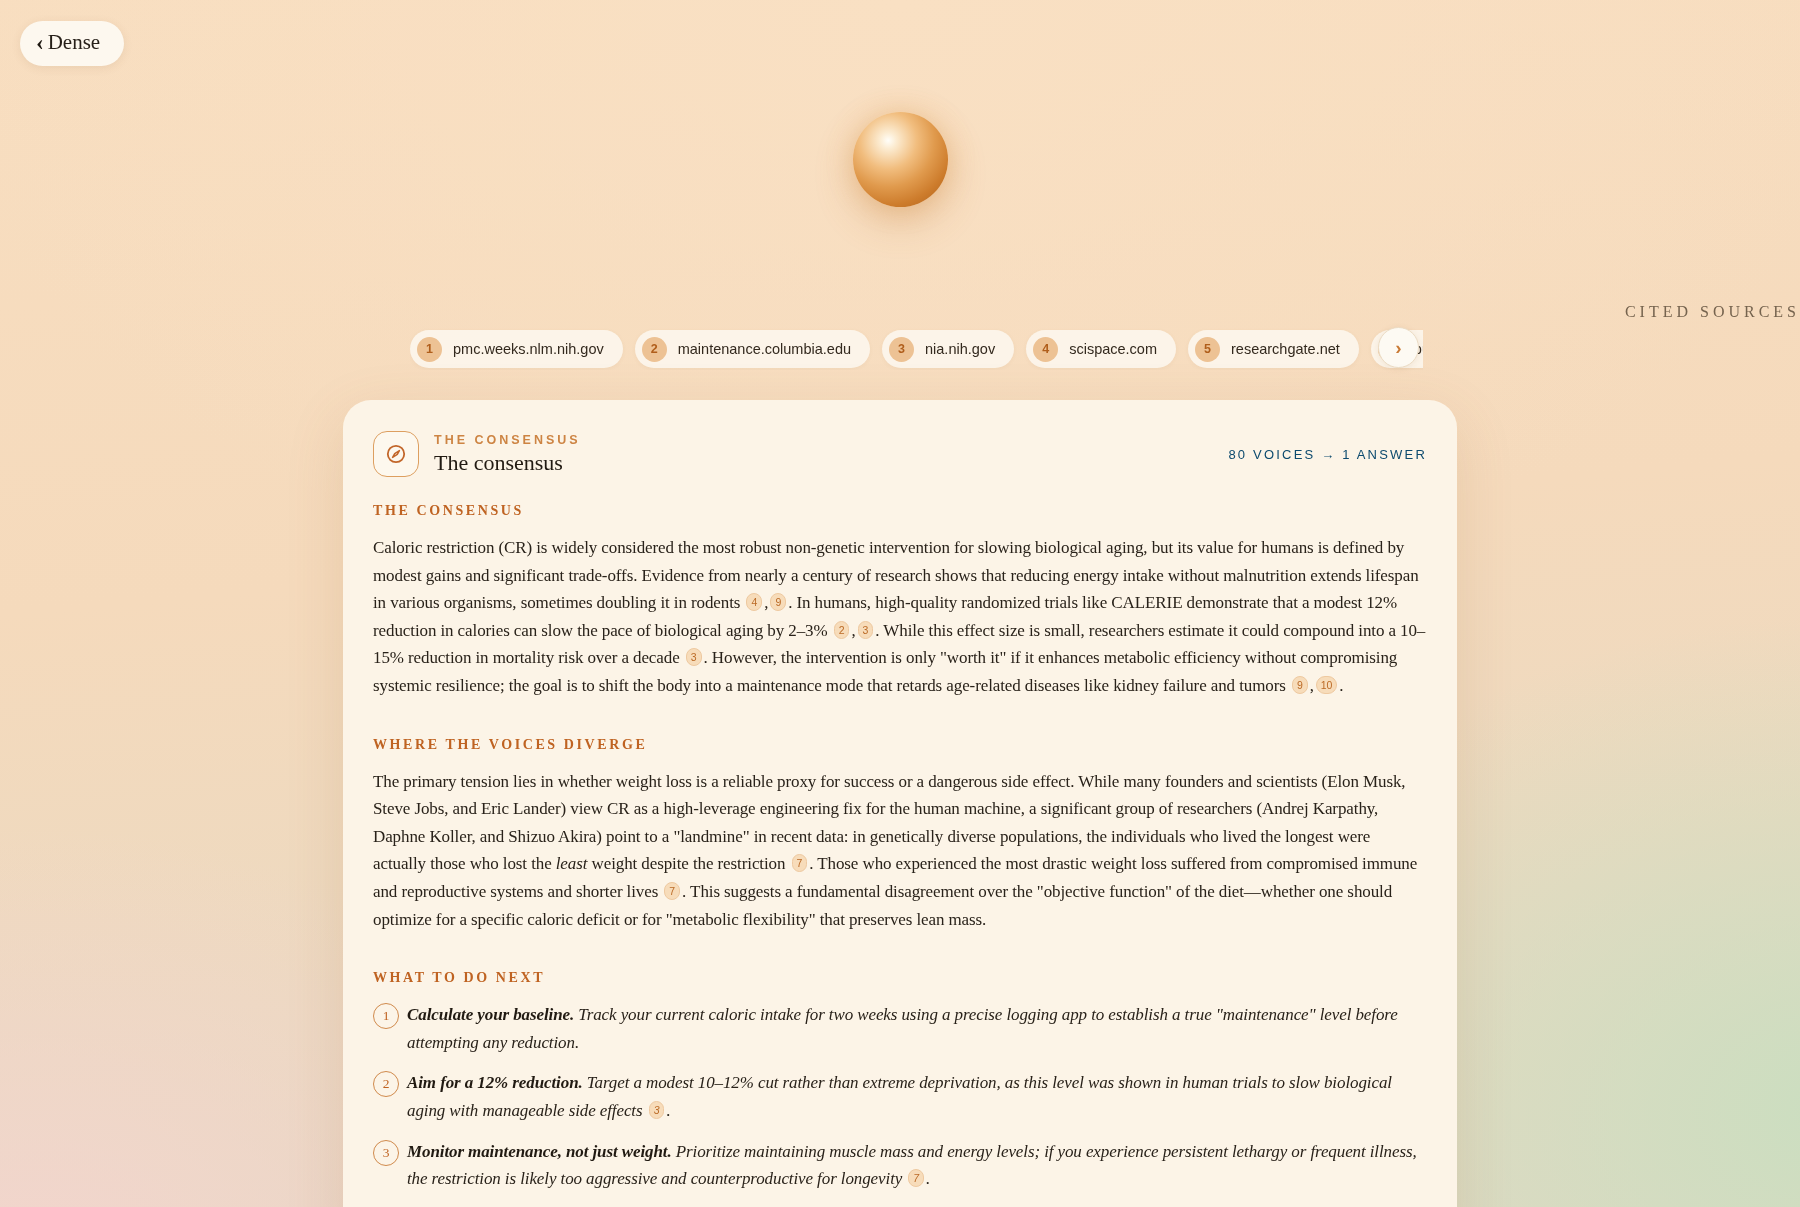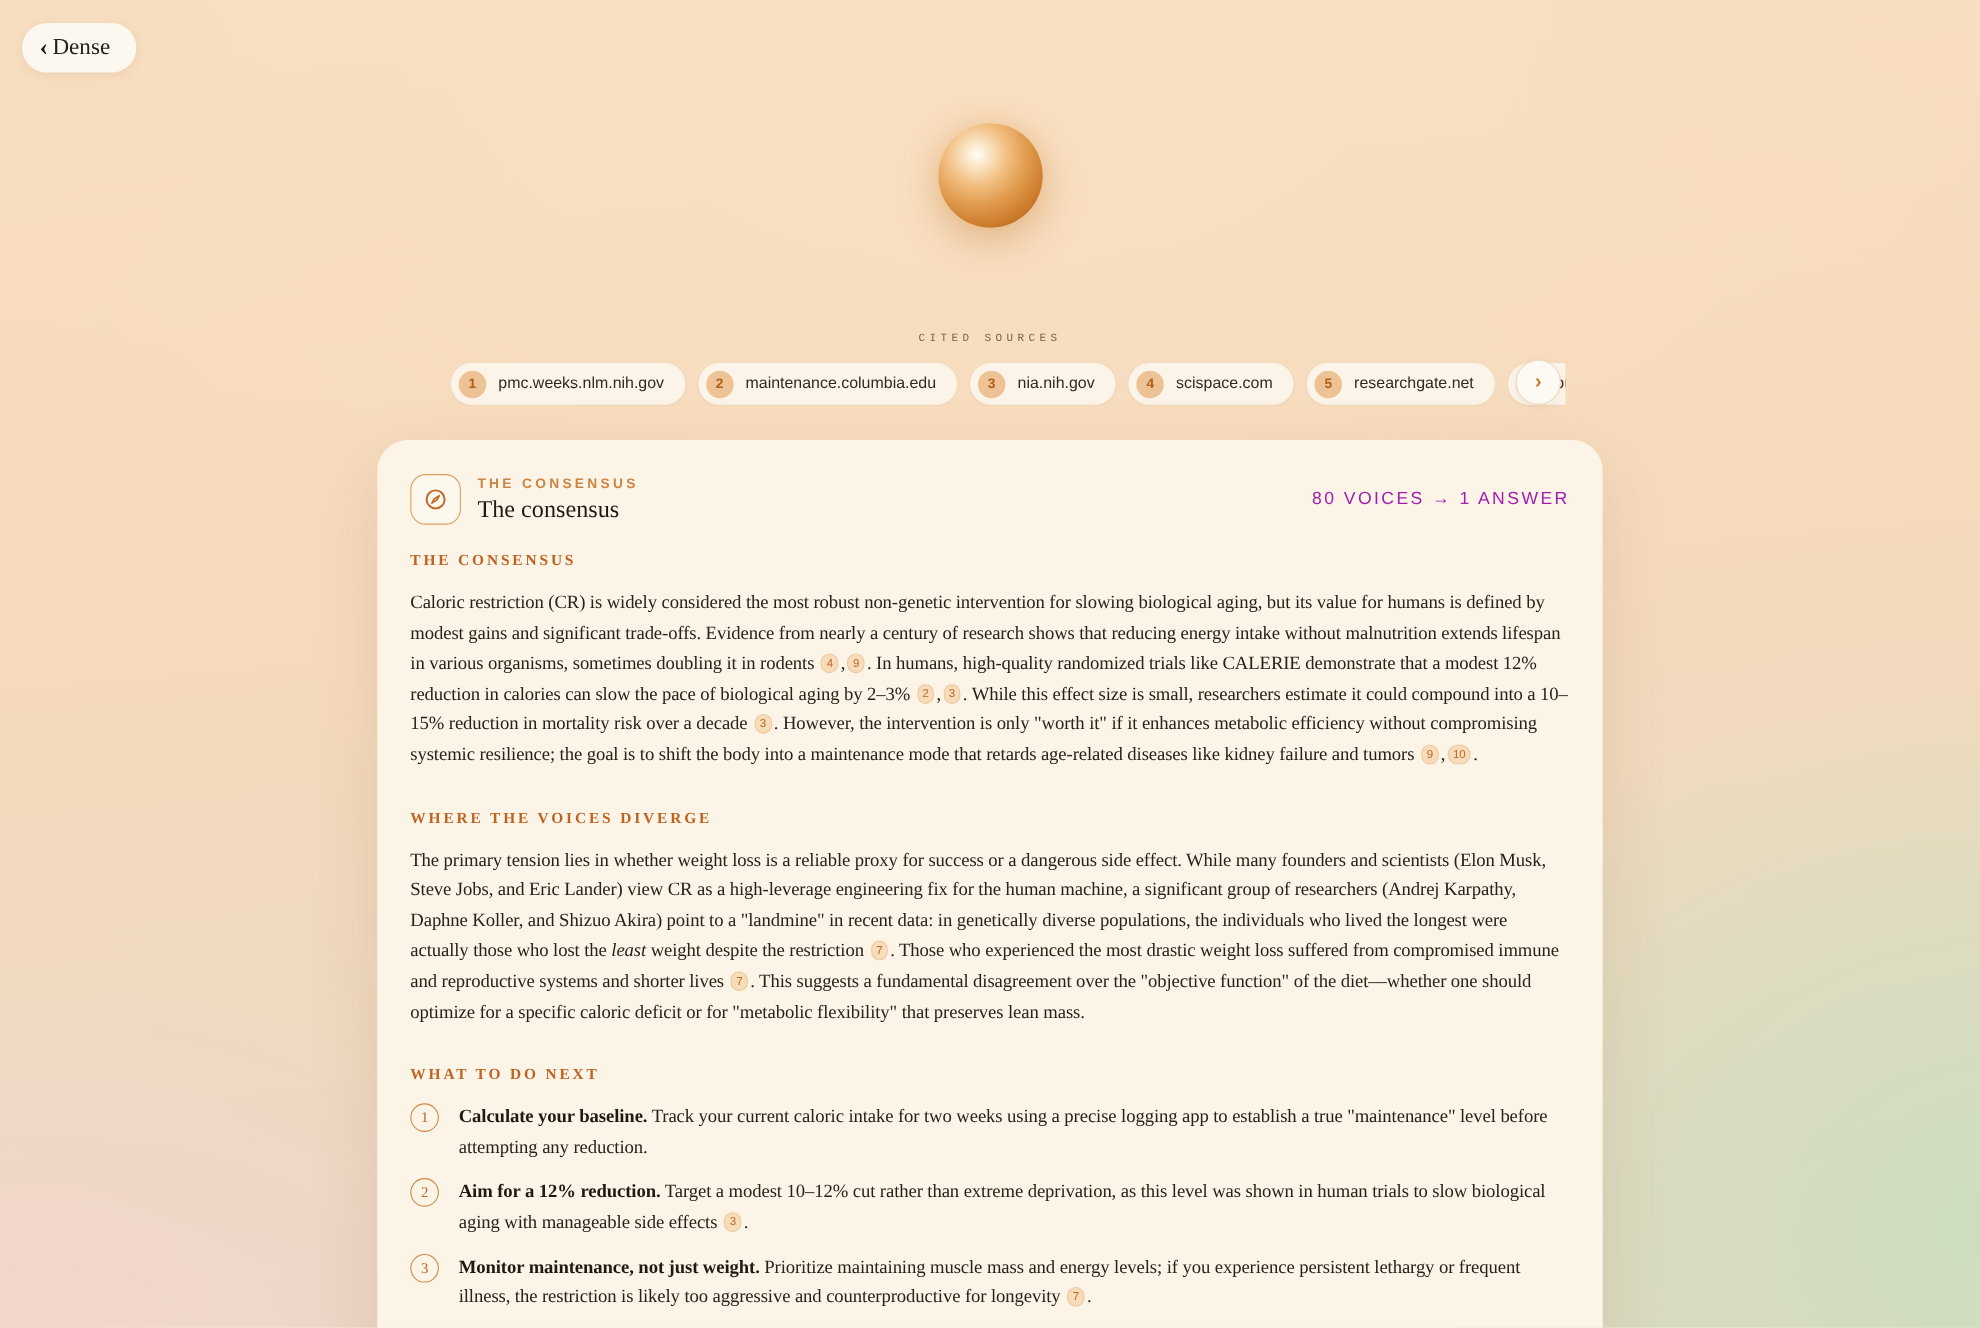--- a/index.html
+++ b/index.html
@@ -32,22 +32,22 @@
     background: radial-gradient(circle at 37% 30%,
       #fffef9 0%, #fcecd2 9%, #f2c violet 0, #f1bd7e 32%, #e09a4d 52%, #cd7c2c 72%, #b96a20 88%, #ad6420 100%);
     background: radial-gradient(circle at 37% 30%,
       #fffef9 0%, #fcecd2 9%, #f1bd7e 32%, #e09a4d 52%, #cd7c2c 72%, #b96a20 88%, #ad6420 100%);
     box-shadow: 0 14px 38px rgba(190,115,45,.30), 0 0 26px rgba(235,170,95,.35);
   }
 
   
   .cited-label {
     position: absolute; left: 0; top: 303px; width: 100%;
-    text-align: center;
-    font-family: Liberation Mono, monospace; font-size: 10px;
+    text-align: right;
+    font-family: Liberation Serif, serif; font-size: 16px;
     letter-spacing: 4px; color: #75634e; font-weight: 500;
   }
   .chips-row {
     position: absolute; left: 410px; top: 328px; width: 1013px; height: 42px;
     display: flex; gap: 12px; overflow: hidden; align-items: center;
   }
   .chip {
     flex: 0 0 auto; display: inline-flex; align-items: center; gap: 11px;
     height: 38px; padding: 0 19px 0 7px; border-radius: 999px;
     background: rgba(253,249,241,.82); cursor: pointer;
@@ -83,22 +83,22 @@
     background: #fdf8ee;
     display: flex; align-items: center; justify-content: center;
   }
   .hdr-text { margin-left: 15px; flex: 1 1 auto; }
   .eyebrow {
     font-family: "Liberation Sans", sans-serif; font-size: 12.5px; font-weight: 600;
     letter-spacing: 3px; color: #cd8443;
   }
   .card-title { font-size: 22px; color: #211a12; margin-top: 3px; }
   .card-meta {
-    font-family: "Liberation Sans", sans-serif; font-size: 16px;
-    letter-spacing: 2.2px; color: #a21caf; align-self: center; white-space: nowrap;
+    font-family: "Liberation Sans", sans-serif; font-size: 13px;
+    letter-spacing: 2.2px; color: #0c4a6e; align-self: center; white-space: nowrap;
   }
 
   .sections { margin-top: 4px; }
   .sec-heading {
     font-size: 14px; font-weight: 700; letter-spacing: 2.6px;
     color: #bf6322; margin: 37px 0 15px 0;
   }
   .sections > .sec-heading:first-child { margin-top: 26px; }
   .para {
     font-size: 17px; line-height: 27.6px; color: #29221a;
@@ -113,21 +113,21 @@
     vertical-align: 2px; margin: 0 2px; cursor: pointer;
   }
   .steps { margin-top: 15px; }
   .step { display: flex; margin-bottom: 13px; max-width: 1058px; }
   .step-num {
     flex: 0 0 auto; width: 26px; height: 26px; margin-top: 2px;
     border: 1.4px solid #d08a4c; border-radius: 50%; color: #bf6322;
     display: flex; align-items: center; justify-content: center;
     font-size: 13.5px;
   }
-  .step-body { margin-left: 18px; font-size: 17px; line-height: 27.6px; color: #29221a; letter-spacing: -0.1px; }
+  .step-body { margin-left: 8px; font-size: 17px; line-height: 27.6px; color: #29221a; letter-spacing: -0.1px; font-style: italic; }
   .step-body strong { font-weight: 700; color: #211a12; }
   .para em { font-style: italic; }
 </style>
 </head>
 <body>
 
 <button class="back-btn">
   <span class="chev">‹</span>
   <span>Dense</span>
 </button>

